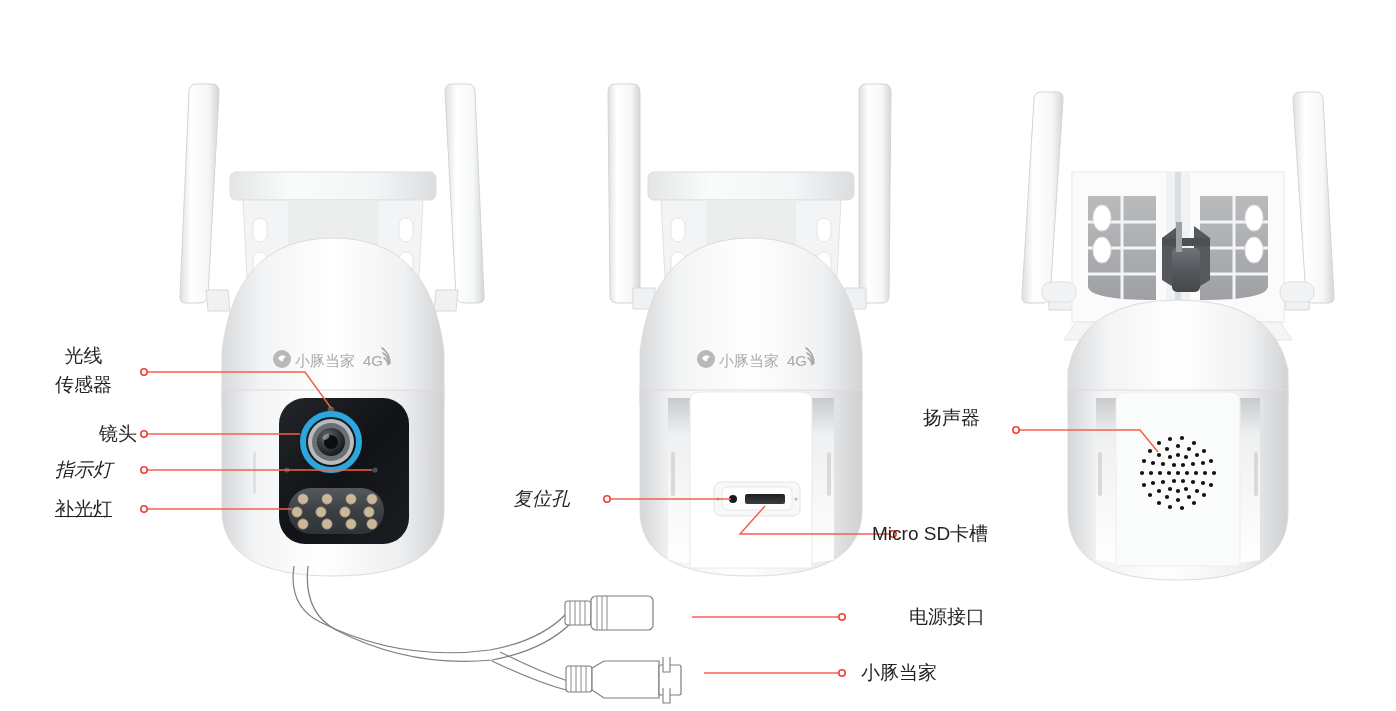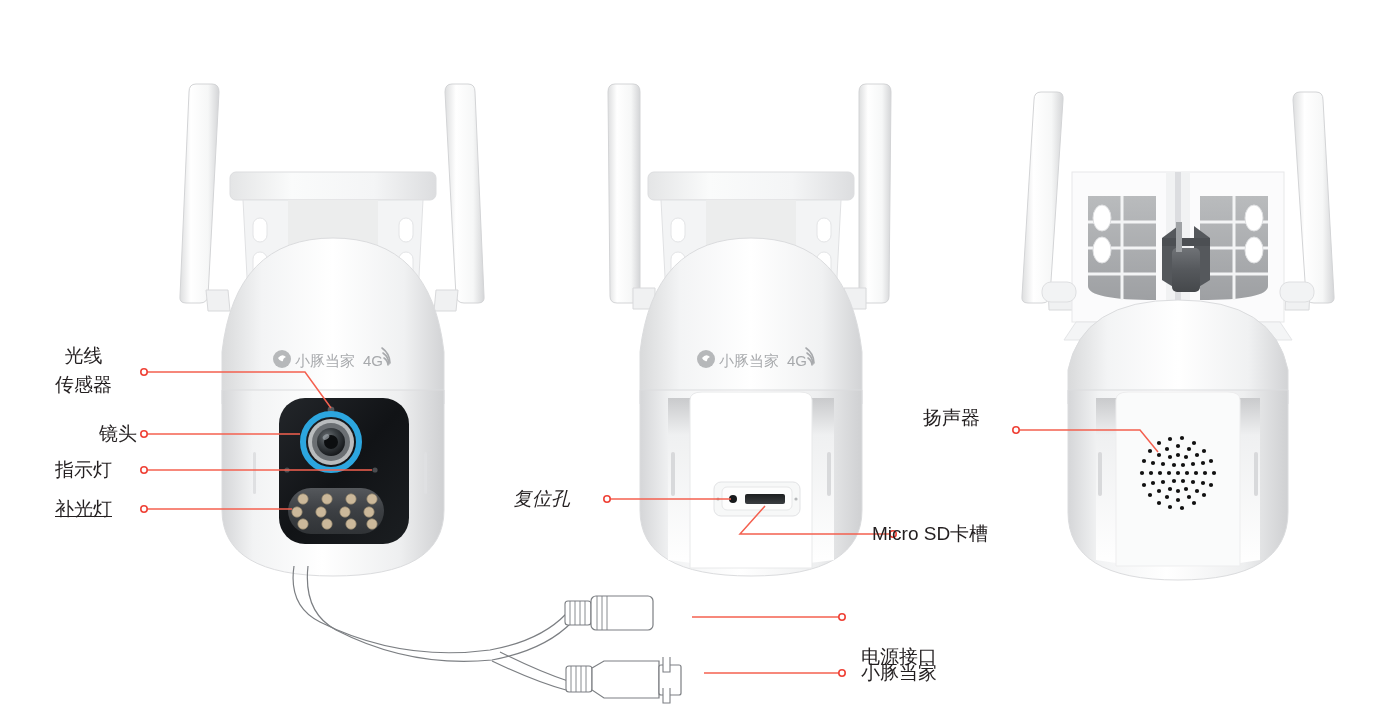--- a/index.html
+++ b/index.html
@@ -377,27 +377,27 @@
     <circle cx="1016" cy="430" r="3.2"></circle>
     <circle cx="842" cy="617" r="3.2"></circle>
     <circle cx="842" cy="673" r="3.2"></circle>
   </g>
 </svg>
 
 <div class="lbl two-line" style="left:55px; top:341px;"><span>光线</span><br><span>传感器</span></div>
 
 <div class="lbl" style="left:55px; top:420px;margin-left:44px;">镜头</div>
 
-<div class="lbl" style="left:55px; top:456px;">指示灯</div>
+<div class="lbl" style="left:55px; top:456px;font-style:italic;">指示灯</div>
 
 <div class="lbl" style="left:55px; top:495px;text-decoration:underline;">补光灯</div>
 
 <div class="lbl" style="left:513px; top:485px;font-style:italic;">复位孔</div>
 
 <div class="lbl" style="left:872px; top:520px;">Micro SD卡槽</div>
 
 <div class="lbl" style="left:923px; top:404px;">扬声器</div>
 
-<div class="lbl" style="left:861px; top:603px;margin-top:40px;">电源接口</div>
+<div class="lbl" style="left:909px; top:603px;">电源接口</div>
 
 <div class="lbl" style="left:861px; top:659px;">小豚当家</div>
 
 </div>
 
 </body></html>

